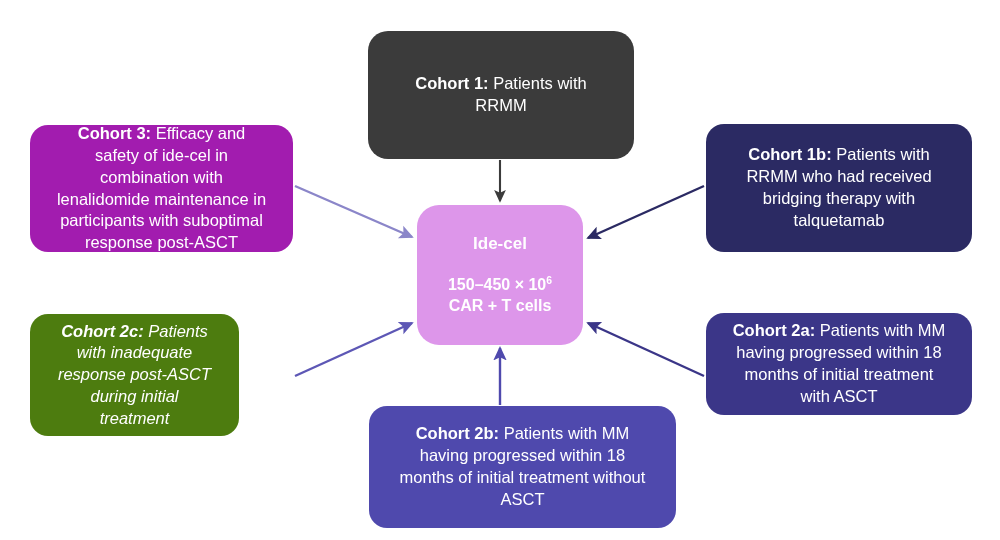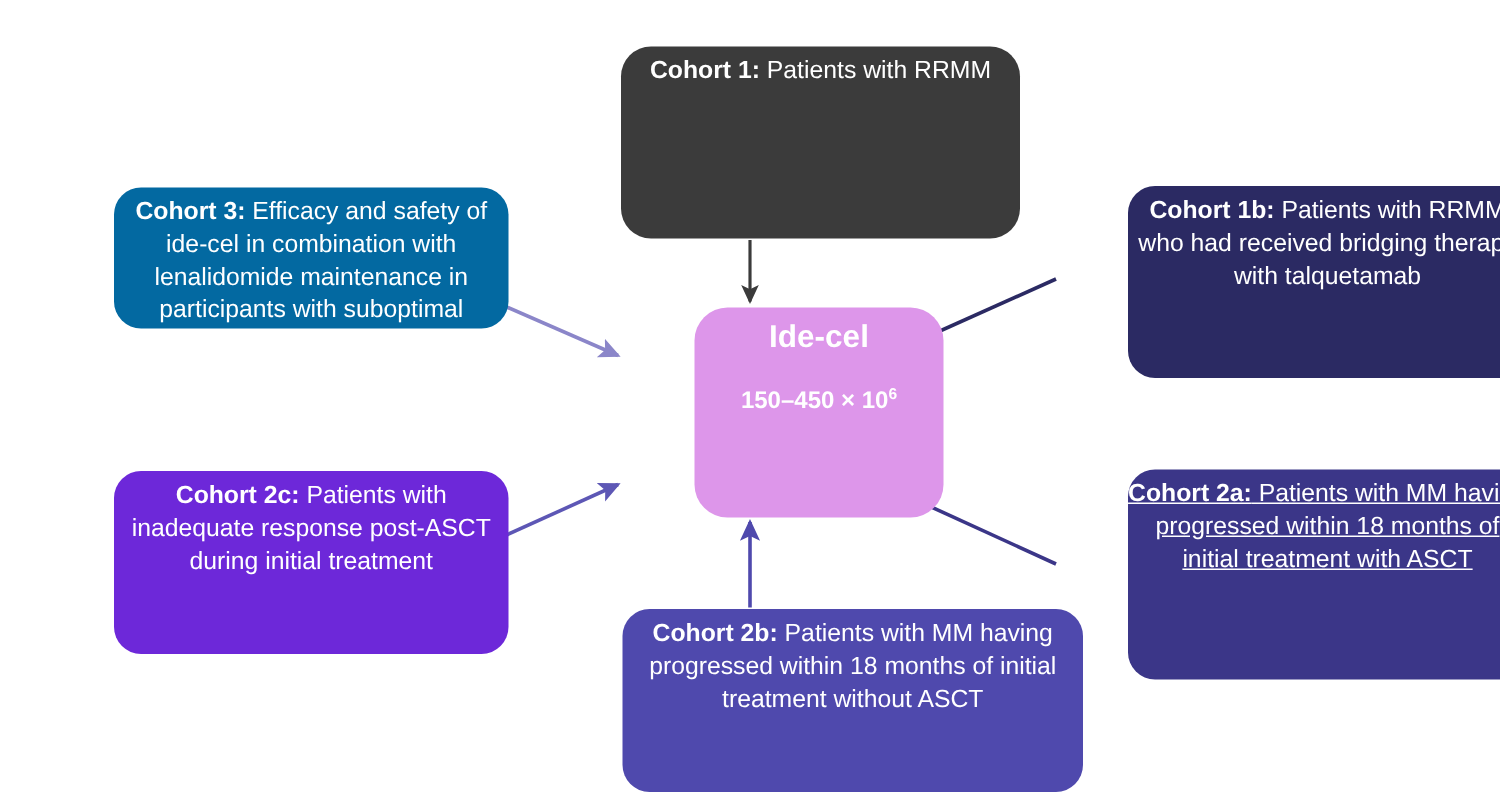--- a/index.html
+++ b/index.html
@@ -26,74 +26,73 @@
     width: 1000px;
     height: 540px;
     pointer-events: none;
   }
   .node {
     position: absolute;
     box-sizing: border-box;
     display: flex;
     flex-direction: column;
     align-items: center;
-    justify-content: flex-start;
+    justify-content: center;
     text-align: center;
     color: #ffffff;
     border-radius: 18px;
-    padding: 6px 0;
+    padding: 6px 26px;
     line-height: 1.32;
     font-size: 16.5px;
-    margin-left: 46px;
   }
   .node .label {
     display: block;
   }
   .node b {
     font-weight: bold;
   }
 
   
   #node-cohort1 {
     left: 368px; top: 31px; width: 266px; height: 128px;
     background: #3b3b3b;
     border-radius: 20px;
   }
   #node-cohort3 {
-    left: 30px; top: 125px; width: 263px; height: 94px;
-    background: #0369a1;
+    left: 30px; top: 125px; width: 263px; height: 127px;
+    background: #a21caf;
   }
   #node-cohort1b {
     left: 706px; top: 124px; width: 266px; height: 128px;
     background: #2b2a63;
   }
   #node-cohort2c {
-    left: 30px; top: 314px; width: 263px; height: 122px;
-    background: #6d28d9;
+    left: 30px; top: 314px; width: 209px; height: 122px;
+    background: #4d7c0f;
+    font-style: italic;
   }
   #node-cohort2a {
-    left: 706px; top: 313px; width: 266px; height: 140px;
+    left: 706px; top: 313px; width: 266px; height: 102px;
     background: #3b3688;
-    text-decoration: underline;
   }
   #node-cohort2b {
     left: 369px; top: 406px; width: 307px; height: 122px;
     background: #4f49ad;
   }
   #node-center {
     left: 417px; top: 205px; width: 166px; height: 140px;
     background: #dd96ea;
     border-radius: 22px;
     font-size: 19px;
     font-weight: bold;
     line-height: 1.3;
   }
   #node-center .center-title {
     margin-bottom: 20px;
-    font-size: 21px;
+    font-size: 17px;
   }
   #node-center .center-dose {
     font-size: 16px;
   }
   sup {
     font-size: 0.65em;
     vertical-align: super;
     line-height: 0;
   }
 </style>
@@ -156,16 +155,16 @@
   <div class="node" id="node-cohort2a">
     <span class="label"><b>Cohort 2a:</b><span> Patients with MM having progressed within 18 months of initial treatment with ASCT</span></span>
   </div>
 
   <div class="node" id="node-cohort2b">
     <span class="label"><b>Cohort 2b:</b><span> Patients with MM having progressed within 18 months of initial treatment without ASCT</span></span>
   </div>
 
   <div class="node" id="node-center">
     <span class="center-title">Ide-cel</span>
-    <span class="center-dose"><span>150–450 × 10</span><sup>6</sup><br></span>
+    <span class="center-dose"><span>150–450 × 10</span><sup>6</sup><br><span>CAR + T cells</span></span>
   </div>
 
 </div>
 
 </body></html>

